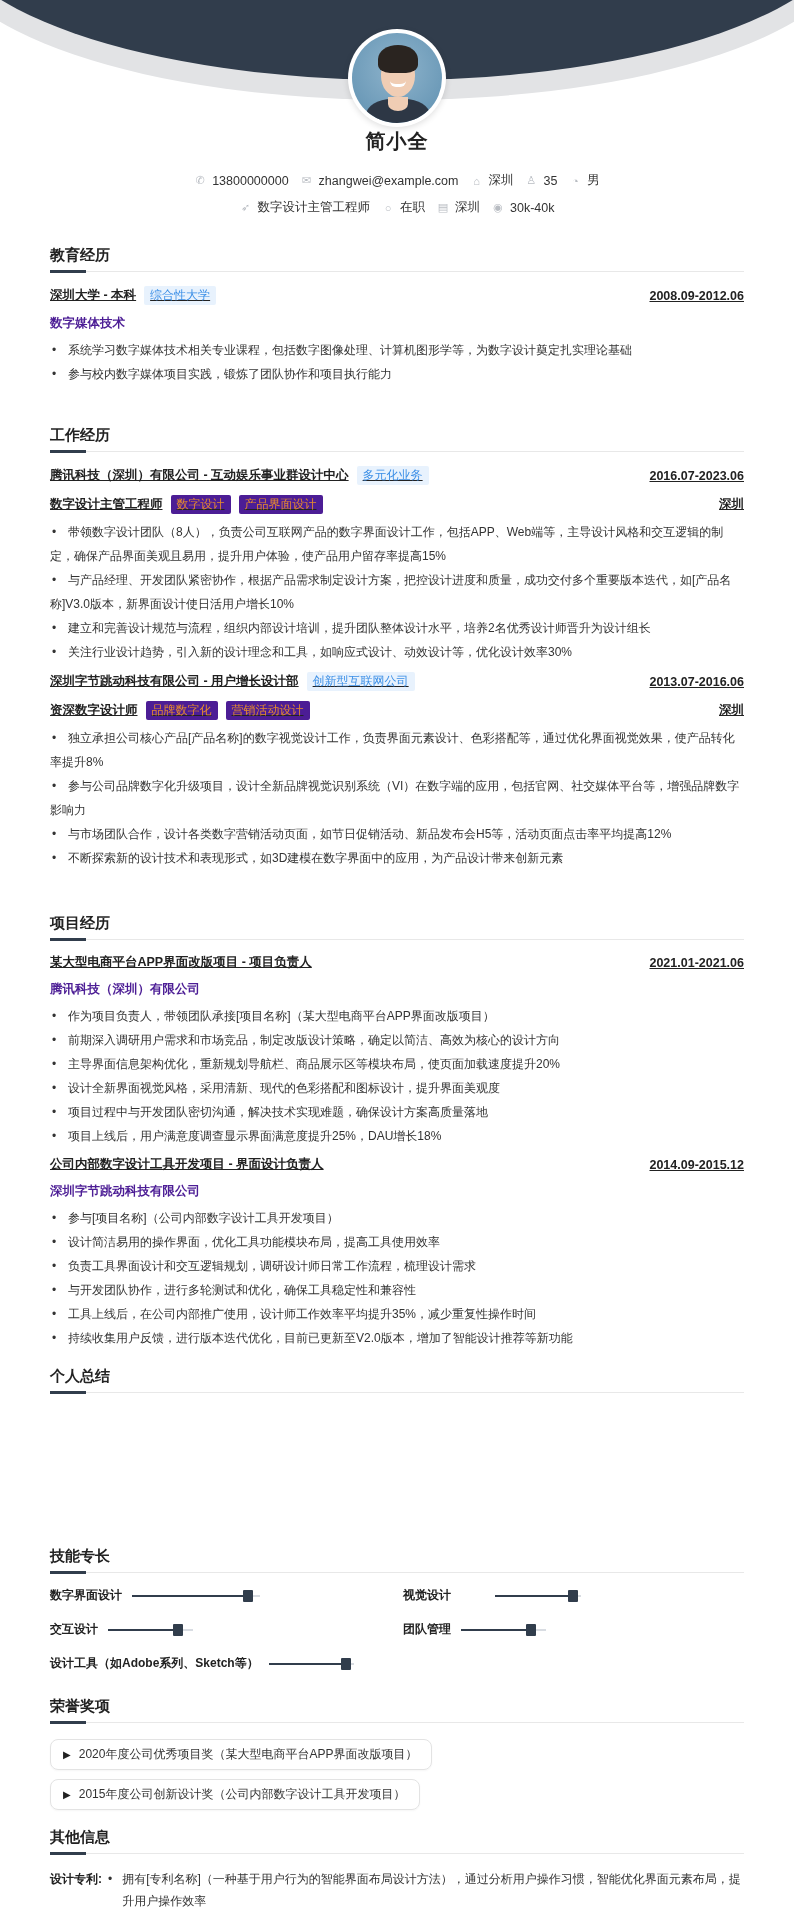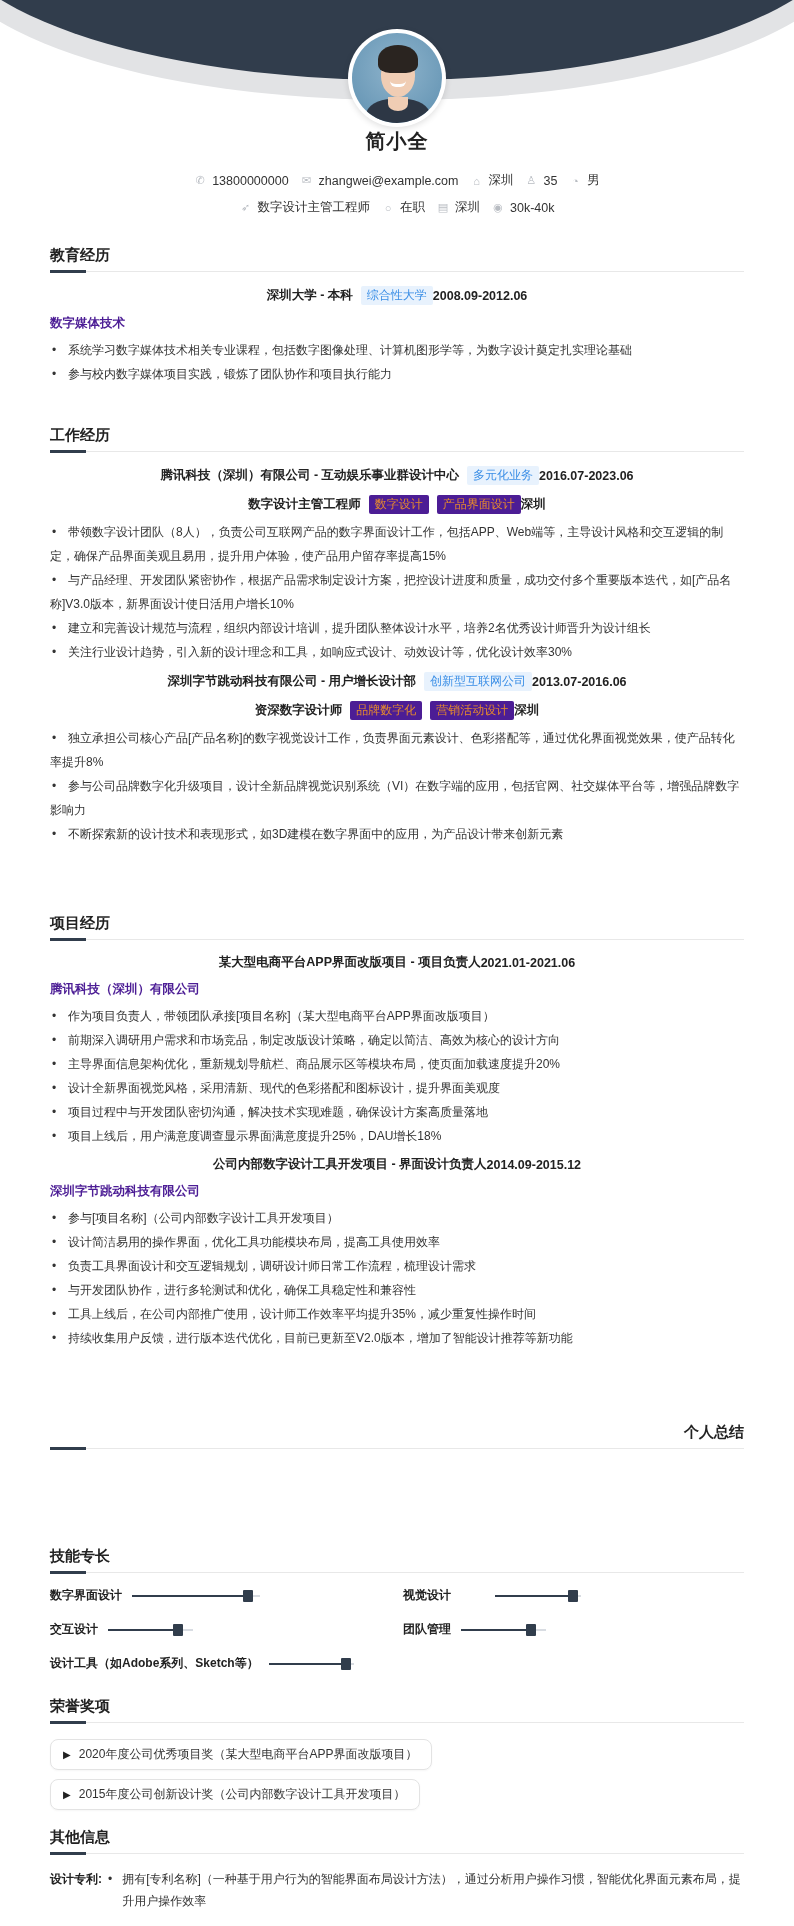--- a/index.html
+++ b/index.html
@@ -24,21 +24,21 @@
   .info-row.r1 { top: 172px; }
   .info-row.r2 { top: 199px; }
   .info-item { display: flex; align-items: center; margin: 0 6px; }
   .info-icon { color: #b8bcc2; font-size: 11px; margin-right: 6px; width: 12px; text-align: center; }
 
   .content { position: absolute; left: 50px; width: 694px; }
 
   .section-title { font-size: 15px; font-weight: bold; color: #222; position: relative; padding-bottom: 6px; border-bottom: 1px solid #e8e8e8; }
   .section-title::after { content: ""; position: absolute; left: 0; bottom: -2px; width: 36px; height: 3px; background: #313d4c; }
 
-  .row-head { display: flex; justify-content: center; align-items: center; font-size: 12.5px; font-weight: bold; color: #222; }
+  .row-head { display: flex; justify-content: space-between; align-items: center; font-size: 12.5px; font-weight: bold; color: #222; text-decoration: underline; }
   .row-left { display: flex; align-items: center; }
   .date { font-size: 12.5px; font-weight: bold; color: #222; }
   .tag-blue { background: #e8f2fd; color: #3a8ee6; font-weight: normal; font-size: 12px; padding: 1px 6px; margin-left: 8px; border-radius: 2px; }
   .tag-orange { background: #4c1d95; color: #e58a2e; font-weight: normal; font-size: 12px; padding: 1px 6px; margin-left: 8px; border-radius: 2px; }
   .sub { font-size: 12.5px; font-weight: bold; color: #4c1d95; }
   .loc { font-size: 12.5px; font-weight: bold; color: #222; }
 
   ul.bullets { list-style: none; }
   ul.bullets li { font-size: 12px; color: #333; line-height: 24px; position: relative; padding-left: 18px; }
   ul.bullets li::before { content: "•"; position: absolute; left: 2px; top: 0; color: #333; }
@@ -174,20 +174,21 @@
     <div class="row-left">
       <span>资深数字设计师</span>
       <span class="tag-orange">品牌数字化</span>
       <span class="tag-orange">营销活动设计</span>
     </div>
     <span class="loc">深圳</span>
   </div>
   <ul class="bullets" style="margin-top:6px;">
     <li class="wrap">独立承担公司核心产品[产品名称]的数字视觉设计工作，负责界面元素设计、色彩搭配等，通过优化界面视觉效果，使产品转化率提升8%</li>
     <li class="wrap">参与公司品牌数字化升级项目，设计全新品牌视觉识别系统（VI）在数字端的应用，包括官网、社交媒体平台等，增强品牌数字影响力</li>
+    <li>与市场团队合作，设计各类数字营销活动页面，如节日促销活动、新品发布会H5等，活动页面点击率平均提高12%</li>
     <li>不断探索新的设计技术和表现形式，如3D建模在数字界面中的应用，为产品设计带来创新元素</li>
   </ul>
 </div>
 
 <div class="content" style="top:914px;">
   <div class="section-title">项目经历</div>
 
   <div class="row-head" style="margin-top:14px;">
     <span>某大型电商平台APP界面改版项目 - 项目负责人</span>
     <span class="date">2021.01-2021.06</span>
@@ -210,21 +211,21 @@
   <ul class="bullets" style="margin-top:6px;">
     <li>参与[项目名称]（公司内部数字设计工具开发项目）</li>
     <li>设计简洁易用的操作界面，优化工具功能模块布局，提高工具使用效率</li>
     <li>负责工具界面设计和交互逻辑规划，调研设计师日常工作流程，梳理设计需求</li>
     <li>与开发团队协作，进行多轮测试和优化，确保工具稳定性和兼容性</li>
     <li>工具上线后，在公司内部推广使用，设计师工作效率平均提升35%，减少重复性操作时间</li>
     <li>持续收集用户反馈，进行版本迭代优化，目前已更新至V2.0版本，增加了智能设计推荐等新功能</li>
   </ul>
 </div>
 
-<div class="content" style="top:1423px;text-align:right;">
+<div class="content" style="top:1367px;">
   <div class="section-title">个人总结</div>
 </div>
 
 <div class="content" style="top:1547px;">
   <div class="section-title">技能专长</div>
   <div class="skills">
     <div class="skill" style="left:0; top:14px;">
       <span>数字界面设计</span>
       <div class="skill-track" style="width:128px;">
         <div class="skill-fill" style="width:90%;"></div>

